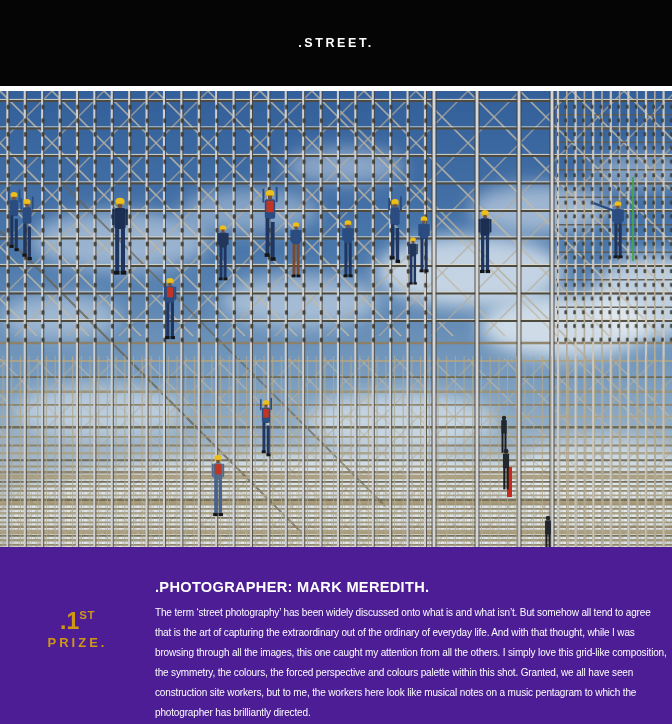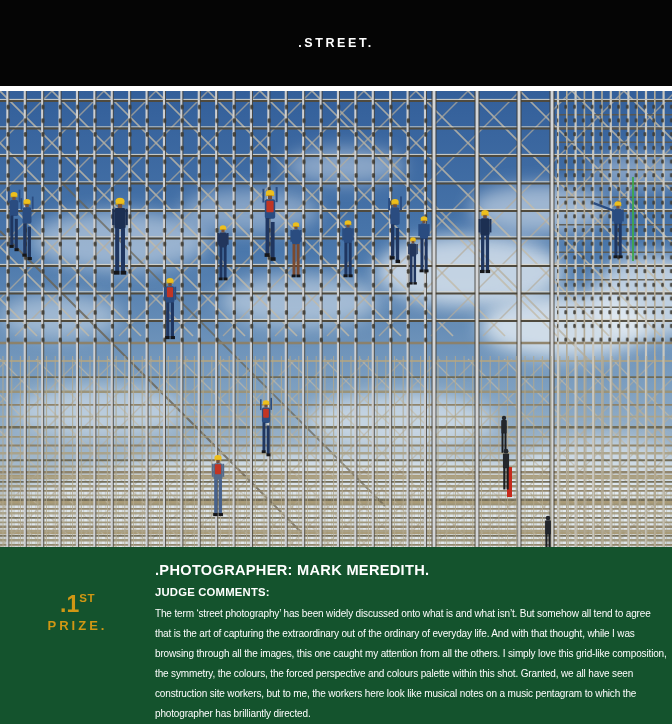--- a/index.html
+++ b/index.html
@@ -1,22 +1,22 @@
 <!DOCTYPE html>
 <html><head>
 <meta charset="utf-8">
 <style>
   html,body{margin:0;padding:0;background:#000;}
-  .page{width:672px;height:724px;background:#14532d;position:relative;overflow:hidden;
+  .page{width:672px;height:724px;background:#4c1d95;position:relative;overflow:hidden;
         font-family:"Liberation Sans",sans-serif;}
   .masthead{height:86px;display:flex;align-items:center;justify-content:center;background:#050505;}
   .masthead-title{color:#fff;font-size:12.5px;font-weight:bold;letter-spacing:2.6px;}
   .photo-wrap{height:461px;border-top:5px solid #ffffff;box-sizing:border-box;background:#4a77ab;}
   .photo-wrap svg{display:block;}
-  .footer{padding-top:15px;color:#fff;}
+  .footer{padding-top:32px;color:#fff;}
   .credits{margin-left:155px;font-weight:bold;font-size:14.6px;line-height:16.5px;letter-spacing:0.3px;}
   .body-row{display:flex;margin-top:6px;}
   .prize-col{width:155px;text-align:center;box-sizing:border-box;padding-top:2px;}
   .prize-num{font-size:23px;font-weight:bold;color:#d09714;line-height:22px;}
   .prize-num sup{font-size:11.5px;vertical-align:10px;letter-spacing:0.5px;}
   .prize-word{font-size:13px;font-weight:bold;color:#d09714;letter-spacing:3px;margin-top:3px;}
   .comments-col{flex:1;padding-right:5px;box-sizing:border-box;padding-top:1px;}
   .comments-heading{font-size:11.3px;font-weight:bold;margin:0 0 6px 0;letter-spacing:0.2px;}
   .comments-text{font-size:10px;line-height:20px;letter-spacing:-0.15px;margin:0;color:#fdfdfd;}
 </style>
@@ -736,18 +736,17 @@
   <div class="footer">
     <div class="credits">
       <div>.PHOTOGRAPHER: MARK MEREDITH.</div>
     </div>
     <div class="body-row">
       <div class="prize-col">
         <div class="prize-num"><span>.1</span><sup>ST</sup></div>
         <div class="prize-word">PRIZE.</div>
       </div>
       <div class="comments-col">
-        <p class="comments-heading">JUDGE COMMENTS:</p>
         <p class="comments-text">The term ‘street photography’ has been widely discussed onto what is and what isn’t. But somehow all tend to agree that is the art of capturing the extraordinary out of the ordinary of everyday life. And with that thought, while I was browsing through all the images, this one caught my attention from all the others. I simply love this grid-like composition, the symmetry, the colours, the forced perspective and colours palette within this shot. Granted, we all have seen construction site workers, but to me, the workers here look like musical notes on a music pentagram to which the photographer has brilliantly directed.</p>
       </div>
     </div>
   </div>
 </div>
 
 </body></html>

